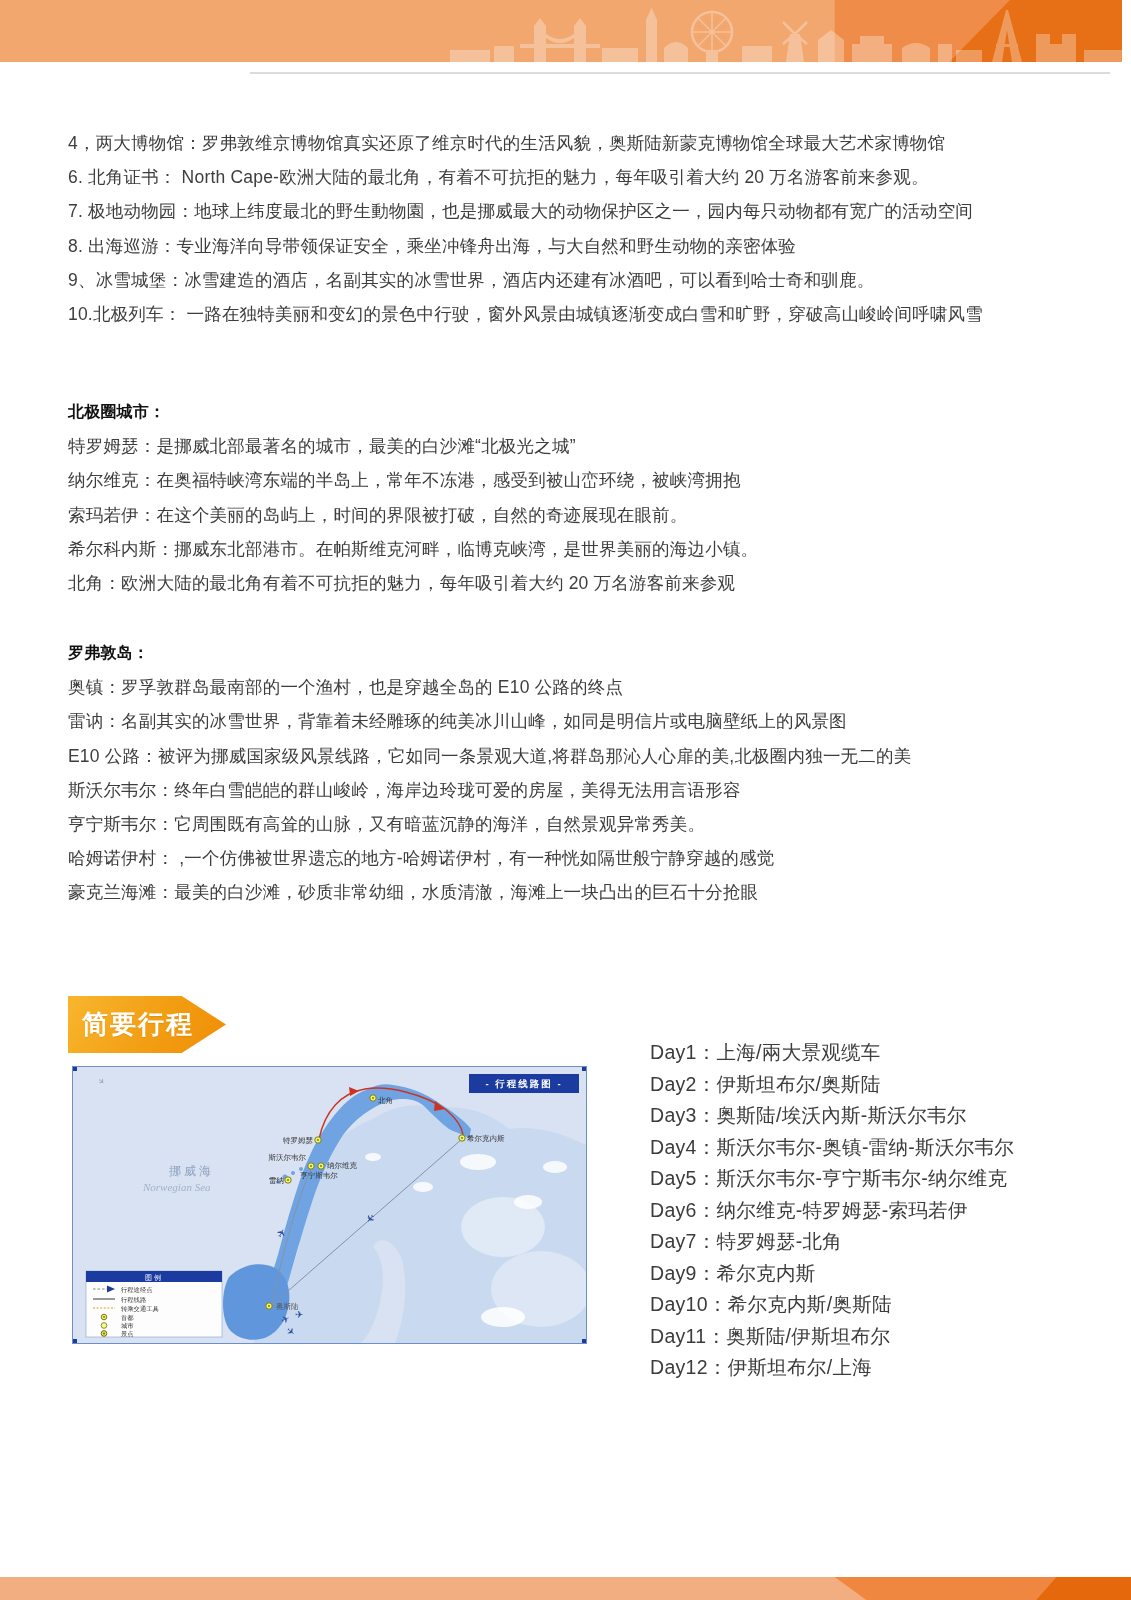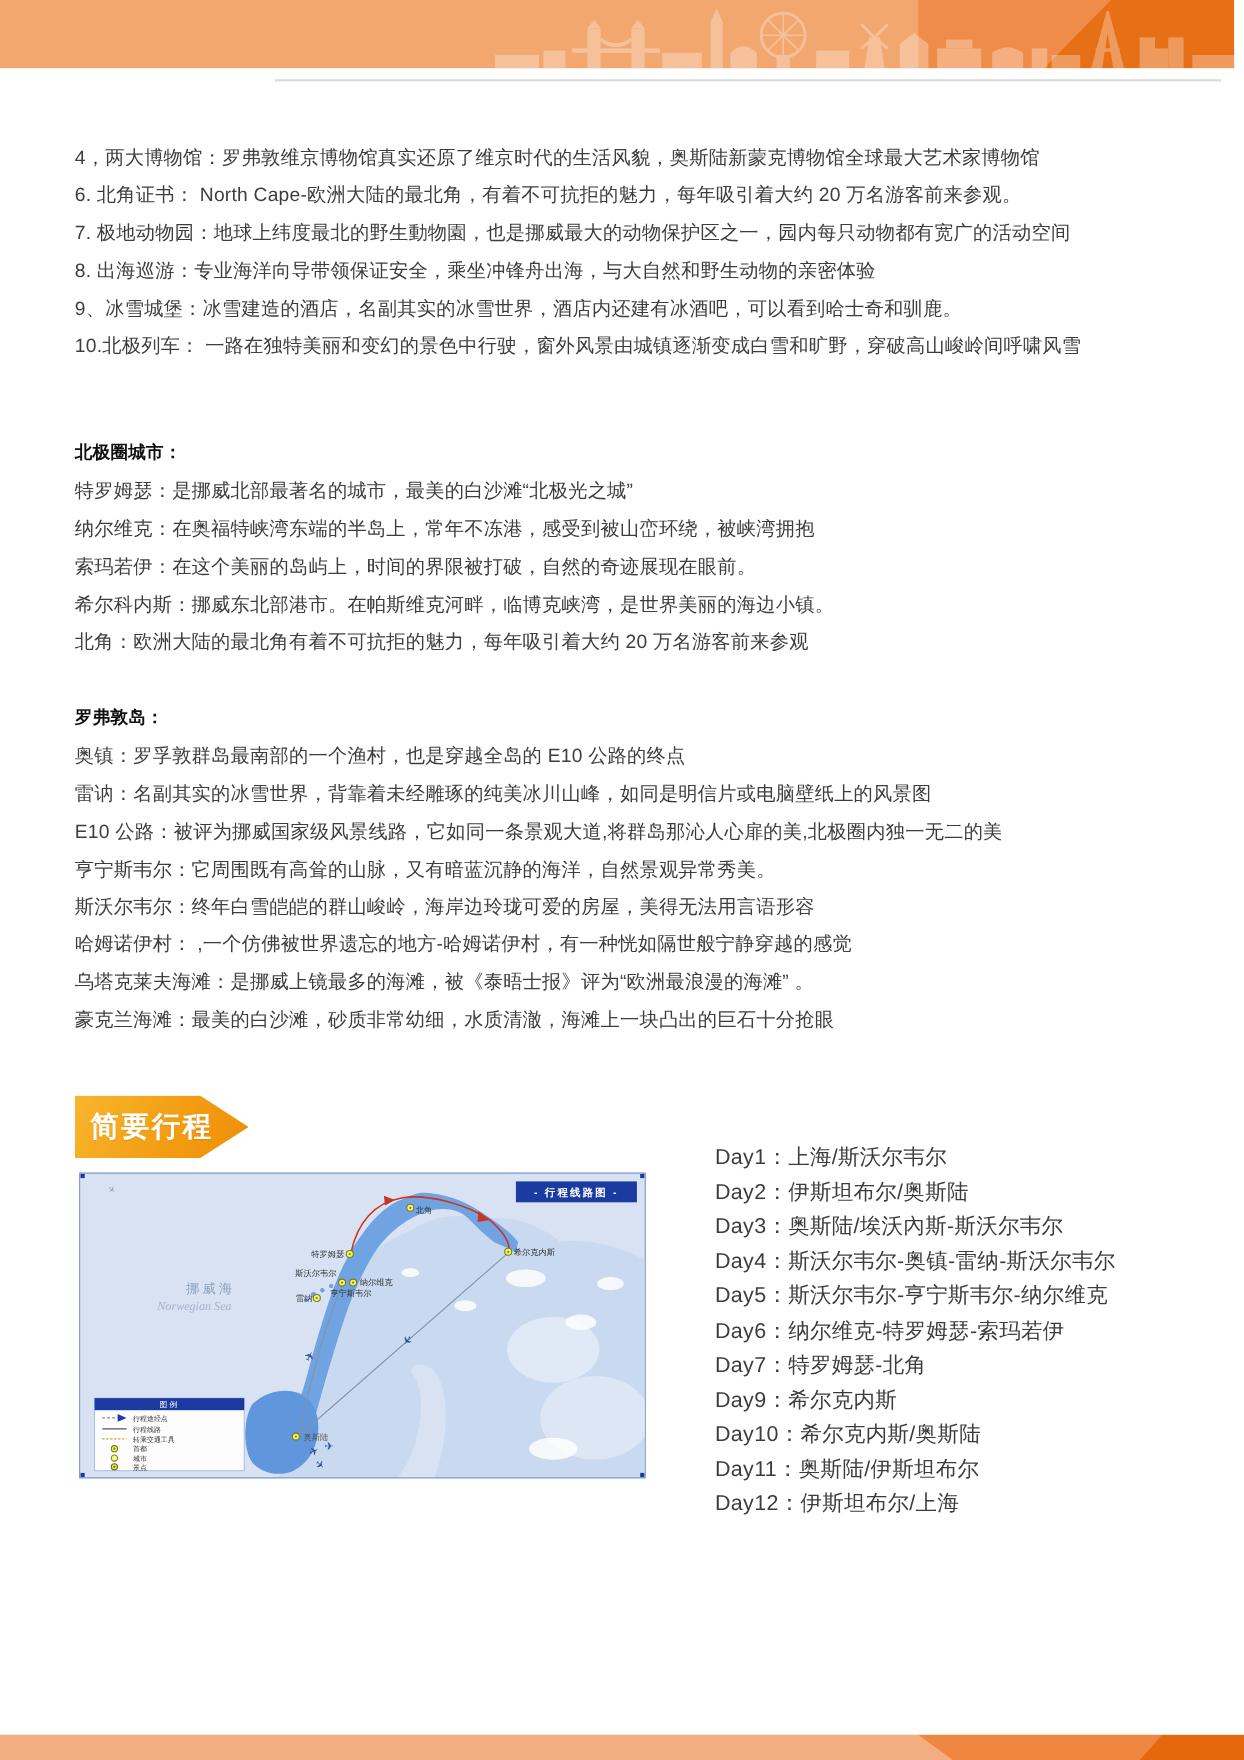--- a/index.html
+++ b/index.html
@@ -124,24 +124,23 @@
     <p>索玛若伊：在这个美丽的岛屿上，时间的界限被打破，自然的奇迹展现在眼前。</p>
     <p>希尔科内斯：挪威东北部港市。在帕斯维克河畔，临博克峡湾，是世界美丽的海边小镇。</p>
     <p>北角：欧洲大陆的最北角有着不可抗拒的魅力，每年吸引着大约 20 万名游客前来参观</p>
   </div>
 
   <div class="textblock" id="block-c">
     <p class="sec-head">罗弗敦岛：</p>
     <p>奥镇：罗孚敦群岛最南部的一个渔村，也是穿越全岛的 E10 公路的终点</p>
     <p>雷讷：名副其实的冰雪世界，背靠着未经雕琢的纯美冰川山峰，如同是明信片或电脑壁纸上的风景图</p>
     <p>E10 公路：被评为挪威国家级风景线路，它如同一条景观大道,将群岛那沁人心扉的美,北极圈内独一无二的美</p>
+    <p>斯沃尔韦尔：终年白雪皑皑的群山峻岭，海岸边玲珑可爱的房屋，美得无法用言语形容</p>
     <p>亨宁斯韦尔：它周围既有高耸的山脉，又有暗蓝沉静的海洋，自然景观异常秀美。</p>
-    <p>斯沃尔韦尔：终年白雪皑皑的群山峻岭，海岸边玲珑可爱的房屋，美得无法用言语形容</p>
     <p>哈姆诺伊村： ,一个仿佛被世界遗忘的地方-哈姆诺伊村，有一种恍如隔世般宁静穿越的感觉</p>
-    <p>乌塔克莱夫海滩：是挪威上镜最多的海滩，被《泰晤士报》评为“欧洲最浪漫的海滩” 。</p>
     <p>豪克兰海滩：最美的白沙滩，砂质非常幼细，水质清澈，海滩上一块凸出的巨石十分抢眼</p>
   </div>
 
   <div class="banner">
     <span>简要行程</span>
   </div>
 
   <div class="mapbox">
     <svg viewBox="0 0 513 276" width="513" height="276">
 
@@ -265,21 +264,21 @@
       <g fill="#1c3ba0">
         <rect x="0" y="0" width="4" height="4"></rect>
           <rect x="509" y="0" width="4" height="4"></rect>
         <rect x="0" y="272" width="4" height="4"></rect>
           <rect x="509" y="272" width="4" height="4"></rect>
       </g>
     </svg>
   </div>
 
   <div class="days">
-    <p>Day1：上海/斯沃尔韦尔</p>
+    <p>Day1：上海/兩大景观缆车</p>
     <p>Day2：伊斯坦布尔/奥斯陆</p>
     <p>Day3：奥斯陆/埃沃內斯-斯沃尔韦尔</p>
     <p>Day4：斯沃尔韦尔-奥镇-雷纳-斯沃尔韦尔</p>
     <p>Day5：斯沃尔韦尔-亨宁斯韦尔-纳尔维克</p>
     <p>Day6：纳尔维克-特罗姆瑟-索玛若伊</p>
     <p>Day7：特罗姆瑟-北角</p>
     <p>Day9：希尔克内斯</p>
     <p>Day10：希尔克内斯/奥斯陆</p>
     <p>Day11：奥斯陆/伊斯坦布尔</p>
     <p>Day12：伊斯坦布尔/上海</p>

